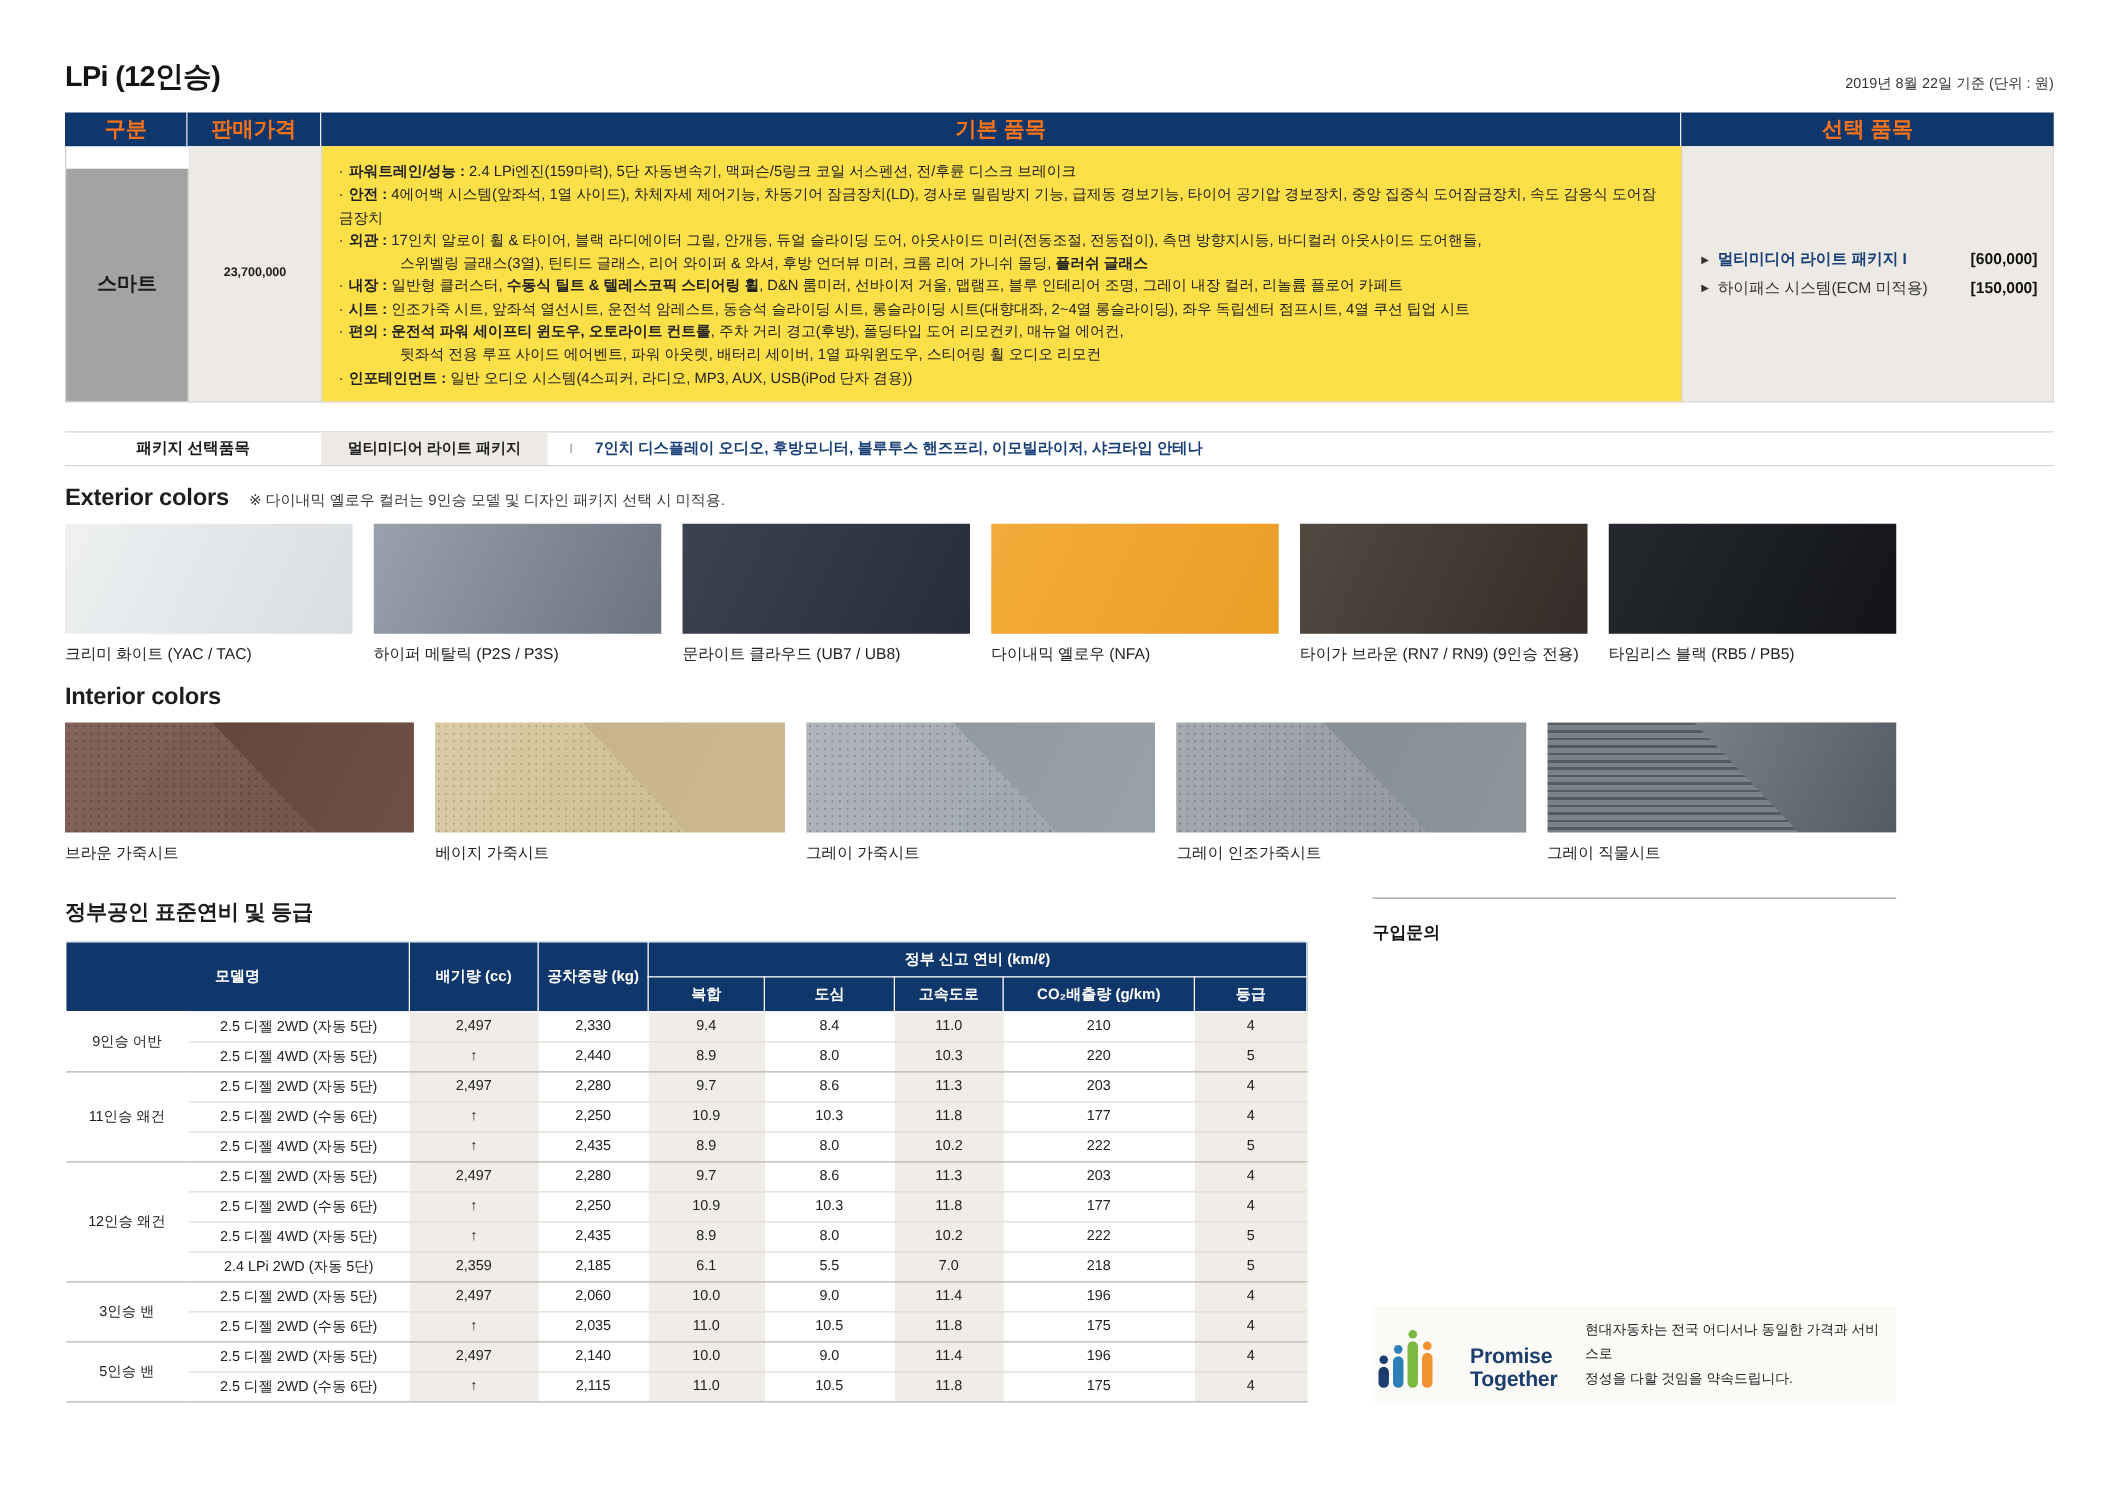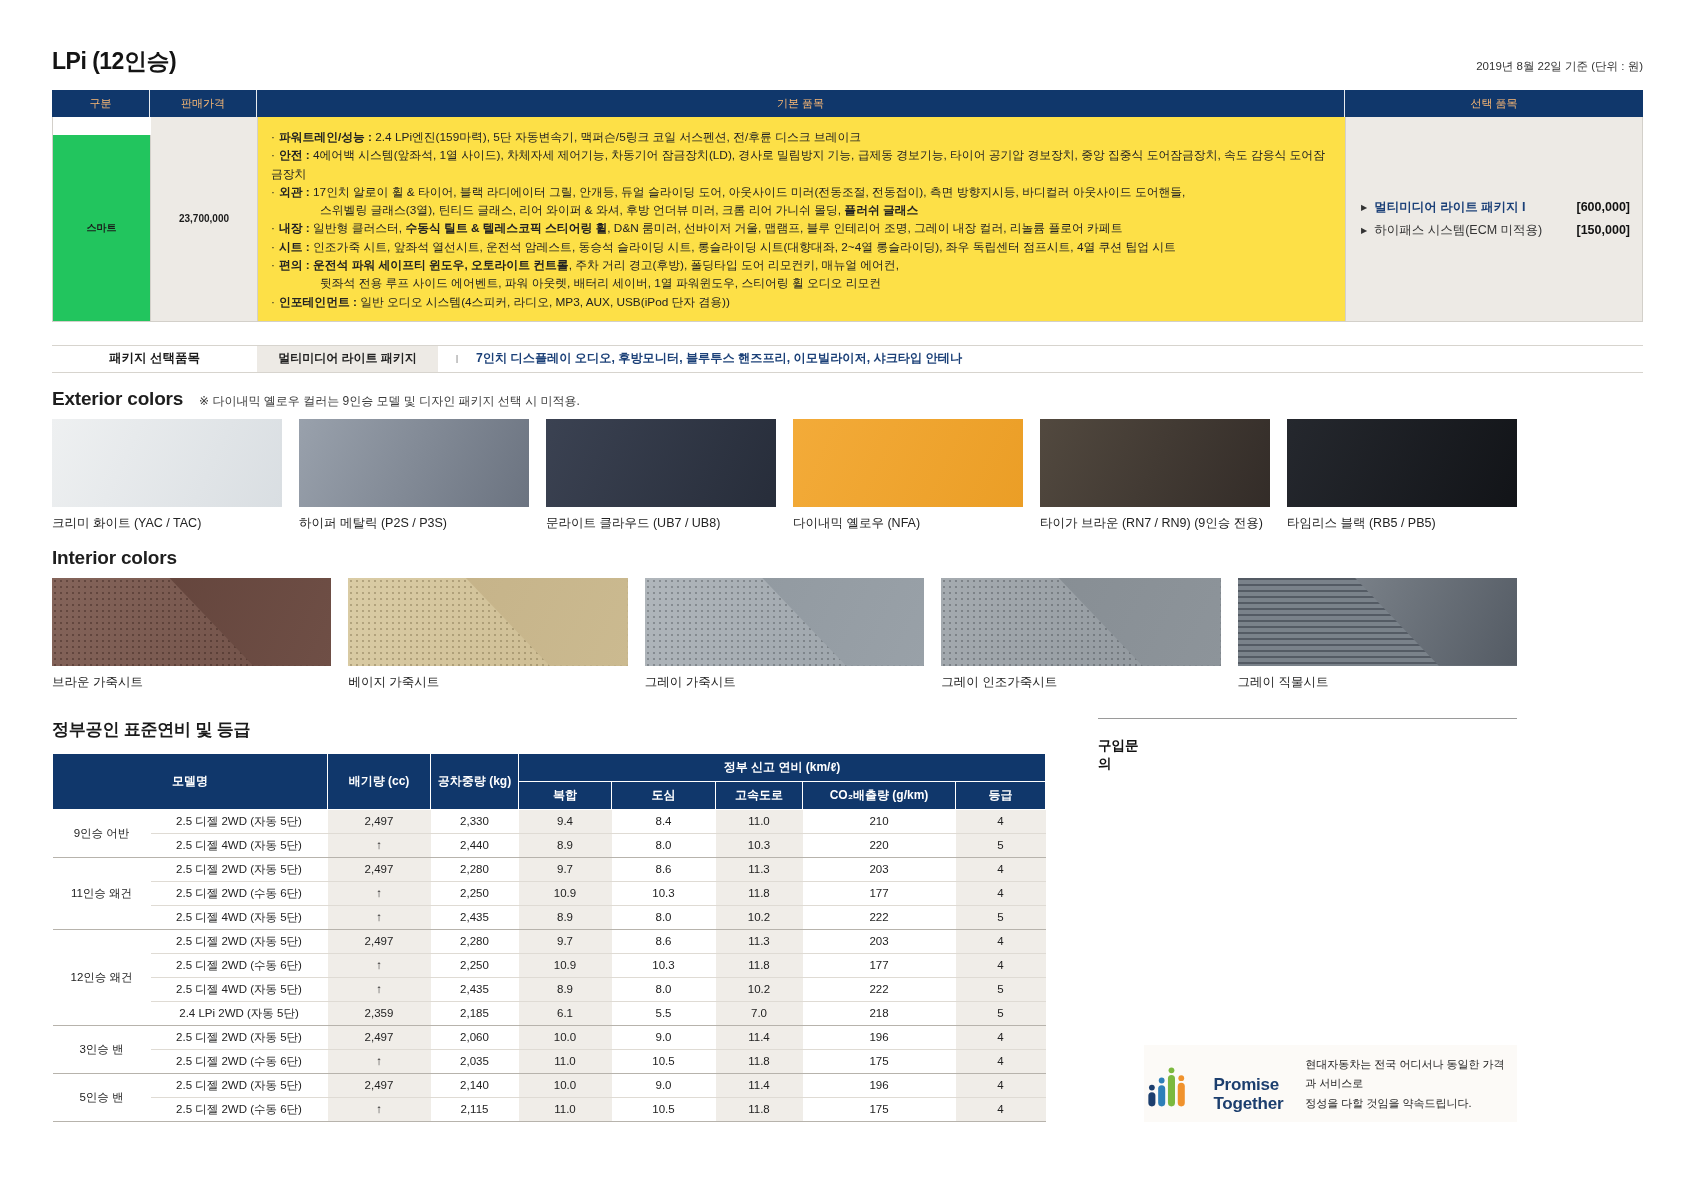--- a/index.html
+++ b/index.html
@@ -17,31 +17,31 @@
   .page{position:relative;width:1695px;height:890px;padding:46px 0 0 52px;}
 
   
   .topbar{width:1591px;display:flex;justify-content:space-between;align-items:flex-end;}
   .topbar h1{font-size:23px;font-weight:bold;letter-spacing:-0.5px;color:#141414;}
   .date-note{font-size:11.5px;color:#333;padding-bottom:3px;}
 
   
   .spec-table{width:1591px;margin-top:13px;}
   .spec-head{display:flex;height:27px;background:var(--navy);}
-  .spec-head .h{color:#fdba74;font-weight:normal;font-size:11px;display:flex;align-items:center;
+  .spec-head .h{color:#f97316;font-weight:bold;font-size:17px;display:flex;align-items:center;
                 justify-content:center;border-right:1px solid rgba(255,255,255,.9);}
   .spec-head .h:last-child{border-right:none;}
   .w-cat{width:98px;flex:none;}
   .w-price{width:107px;flex:none;}
   .w-base{width:1088px;flex:none;}
   .w-opt{flex:1;}
   .spec-body{display:flex;border:1px solid var(--cell-border);border-top:none;min-height:193px;}
   .spec-body .c{border-right:1px solid var(--cell-border);}
   .spec-body .c:last-child{border-right:none;}
-  .c.cat{display:flex;align-items:center;justify-content:center;font-size:10px;font-weight:bold;background:#22c55e;margin-top:18px;}
+  .c.cat{display:flex;align-items:center;justify-content:center;font-size:16px;font-weight:bold;background:#a3a3a3;margin-top:18px;}
   .c.price{display:flex;align-items:center;justify-content:center;font-size:10px;font-weight:bold;background:var(--beige);}
   .c.base{background:#fde047;padding:11px 14px 10px 13px;}
   .c.opt{background:var(--beige);display:flex;flex-direction:column;justify-content:center;gap:6px;padding:0 12px 0 15px;}
   .feat-line{font-size:11.8px;line-height:1.55;color:#222;}
   .feat-line .bullet{margin-right:4px;color:#222;}
   .feat-line .feat-label{font-weight:bold;}
   .feat-line .bold{font-weight:bold;}
   .feat-line.indent{padding-left:49px;}
   .opt-row{display:flex;align-items:center;font-size:12.5px;}
   .opt-row .arrow{font-size:8px;margin-right:7px;color:#333;flex:none;}
@@ -75,21 +75,21 @@
   table.fuel-tbl{border-collapse:collapse;width:993px;table-layout:fixed;}
   table.fuel-tbl thead th{background:var(--navy);color:#fff;font-size:12px;font-weight:bold;
                           border:1px solid #fff;padding:5px 2px;}
   table.fuel-tbl tbody td,table.fuel-tbl tbody th{font-size:11.5px;color:#222;text-align:center;
                           padding:4px 2px;border-bottom:1px solid var(--line-light);font-weight:normal;}
   table.fuel-tbl tbody th.group{background:#fff;vertical-align:middle;border-bottom:1px solid var(--line-dark);}
   table.fuel-tbl tr.group-end td{border-bottom:1px solid var(--line-dark);}
   table.fuel-tbl td.shade{background:var(--shade);}
 
   .inquiry{flex:1;margin-left:52px;border-top:1px solid #9a9a9a;padding-top:18px;
-           display:flex;flex-direction:row;}
+           display:flex;flex-direction:column;}
   .inquiry h3{font-size:13.5px;font-weight:bold;color:#111;}
   .promise{margin-top:auto;display:flex;align-items:flex-end;background:#fcfaf7;padding:10px 10px 8px 2px;}
   .promise .brand{margin-left:24px;font-size:17px;font-weight:bold;color:#1c3e6e;line-height:1.1;letter-spacing:-0.2px;}
   .promise .ptext{margin-left:22px;font-size:11px;color:#222;line-height:1.75;margin-bottom:1px;}
 </style>
 </head>
 <body>
 
 <div class="page">
 

